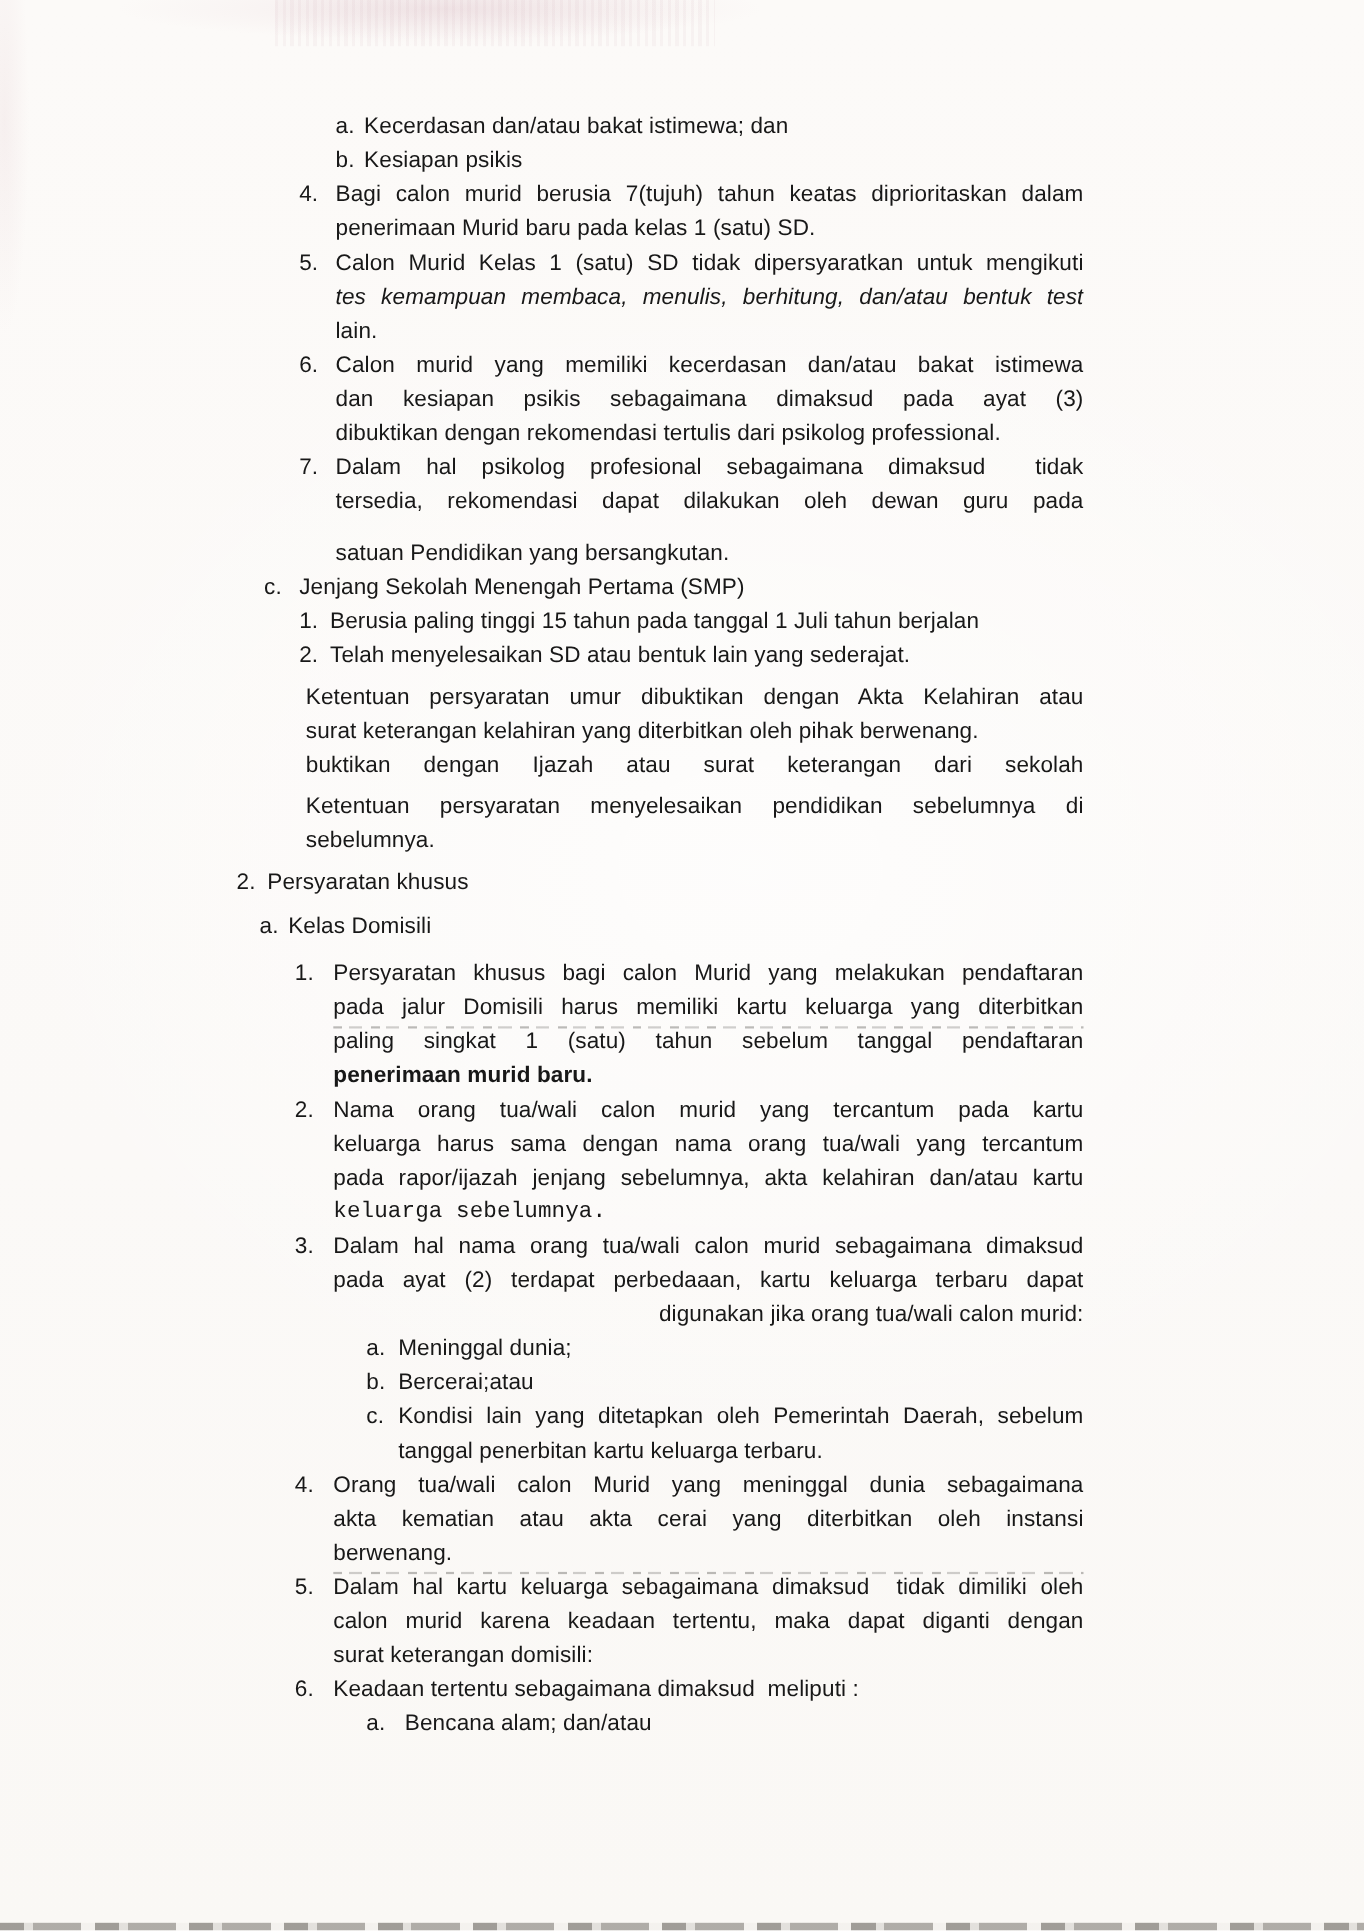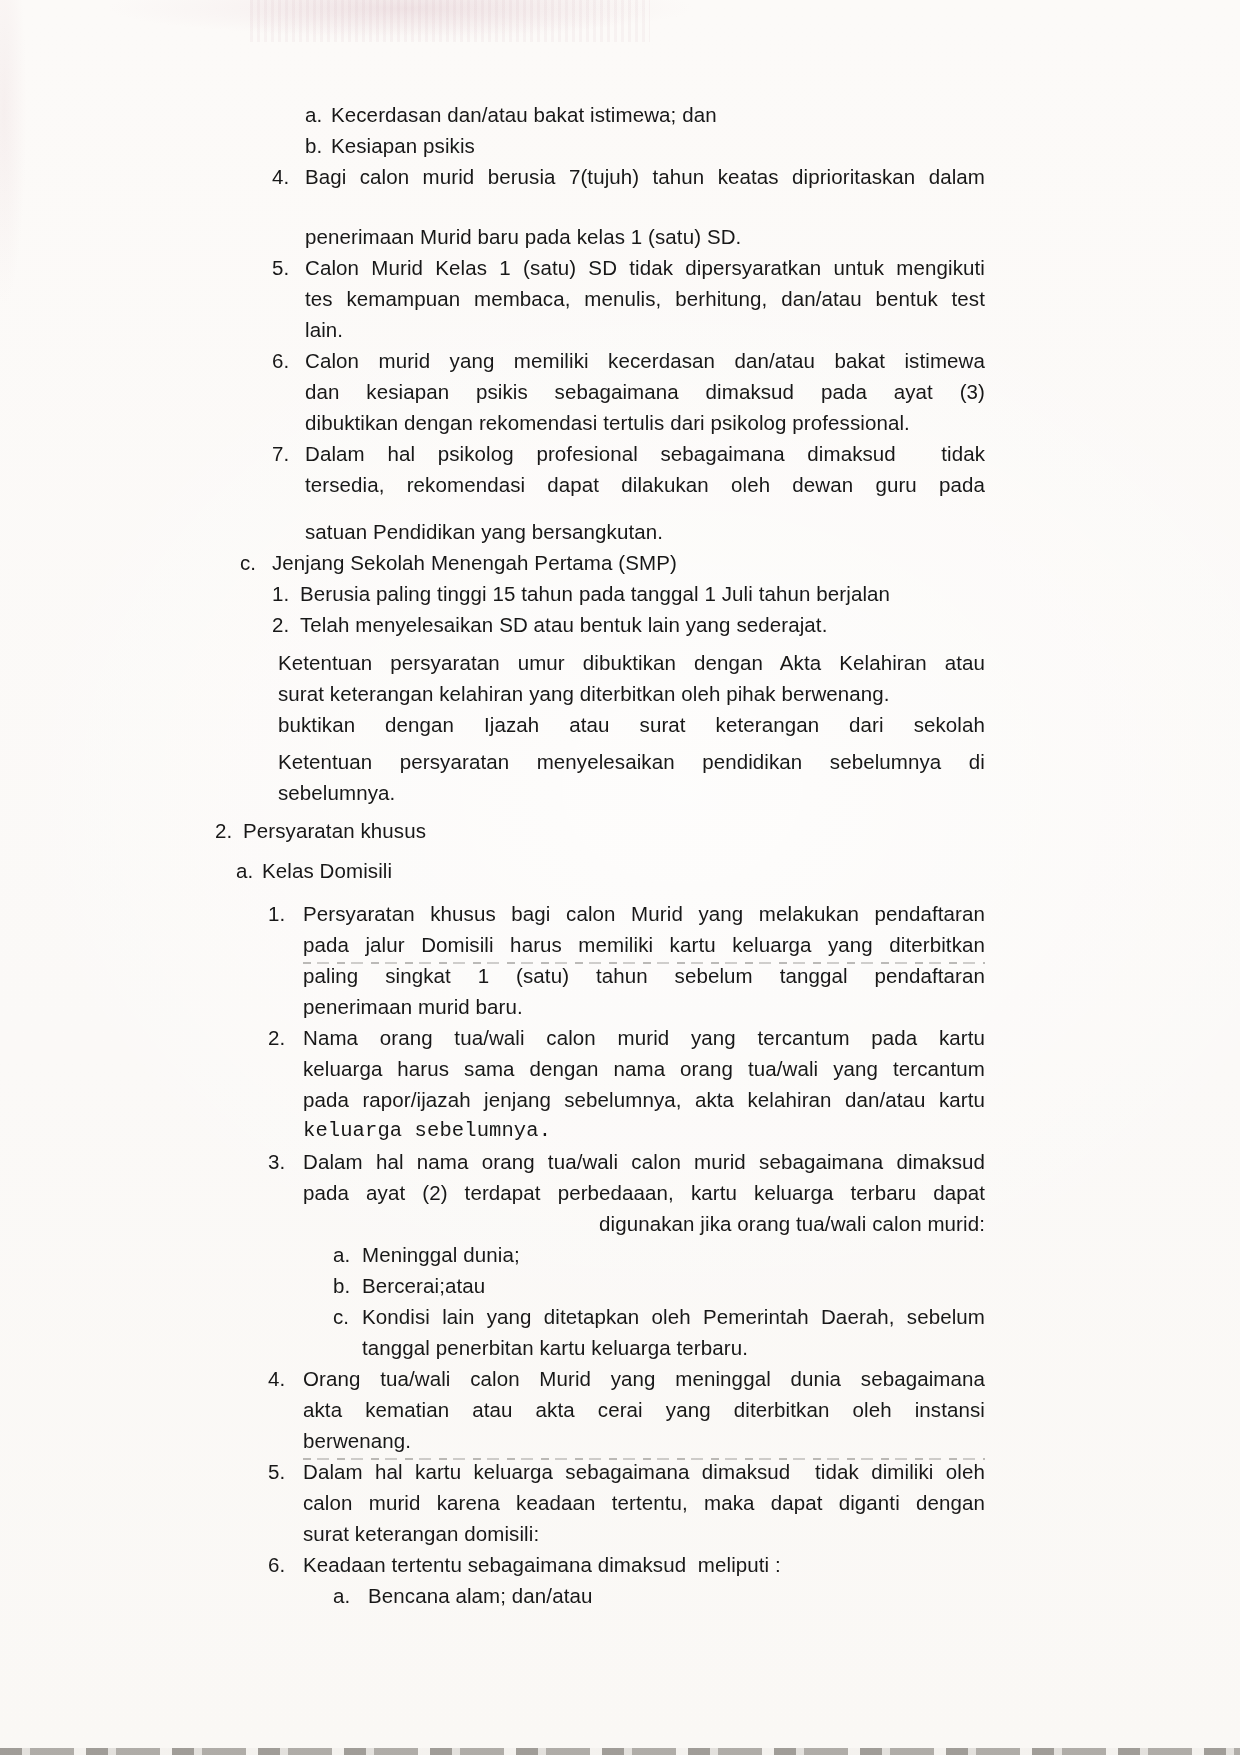--- a/index.html
+++ b/index.html
@@ -83,29 +83,29 @@
     <span class="txt">Kecerdasan dan/atau bakat istimewa; dan</span>
   </div>
     <div class="line" style="margin-left: 305px; width: 680px;">
     <span class="marker" style="width: 26px;">b.</span>
     <span class="txt">Kesiapan psikis</span>
   </div>
     <div class="line" style="margin-left: 272px; width: 713px;">
     <span class="marker" style="width: 33px;">4.</span>
     <span class="txt just">Bagi calon murid berusia 7(tujuh) tahun keatas diprioritaskan dalam</span>
   </div>
-    <div class="line" style="margin-left: 305px; width: 680px; margin-top: 29px;">
+    <div class="line" style="margin-left: 305px; width: 680px;">
 
     <span class="txt">penerimaan Murid baru pada kelas 1 (satu) SD.</span>
   </div>
     <div class="line" style="margin-left: 272px; width: 713px;">
     <span class="marker" style="width: 33px;">5.</span>
     <span class="txt just">Calon Murid Kelas 1 (satu) SD tidak dipersyaratkan untuk mengikuti</span>
   </div>
-    <div class="line" style="margin-left: 305px; width: 680px;">
+    <div class="line" style="margin-left: 305px; width: 680px; font-style: italic;">
 
     <span class="txt just">tes kemampuan membaca, menulis, berhitung, dan/atau bentuk test</span>
   </div>
     <div class="line" style="margin-left: 305px; width: 680px;">
 
     <span class="txt">lain.</span>
   </div>
     <div class="line" style="margin-left: 272px; width: 713px;">
     <span class="marker" style="width: 33px;">6.</span>
     <span class="txt just">Calon murid yang memiliki kecerdasan dan/atau bakat istimewa</span>
@@ -175,21 +175,21 @@
     <span class="txt just">Persyaratan khusus bagi calon Murid yang melakukan pendaftaran</span>
   </div>
     <div class="line" style="margin-left: 303px; width: 682px;">
 
     <span class="txt just">pada jalur Domisili harus memiliki kartu keluarga yang diterbitkan</span>
   </div>
     <div class="line" style="margin-left: 303px; width: 682px;">
 
     <span class="txt just dashed">paling singkat 1 (satu) tahun sebelum tanggal pendaftaran</span>
   </div>
-    <div class="line" style="margin-left: 303px; width: 682px;">
+    <div class="line" style="margin-left: 303px; width: 682px; font-weight: bold;">
 
     <span class="txt">penerimaan murid baru.</span>
   </div>
     <div class="line" style="margin-left: 268px; width: 717px;">
     <span class="marker" style="width: 35px;">2.</span>
     <span class="txt just">Nama orang tua/wali calon murid yang tercantum pada kartu</span>
   </div>
     <div class="line" style="margin-left: 303px; width: 682px;">
 
     <span class="txt just">keluarga harus sama dengan nama orang tua/wali yang tercantum</span>

